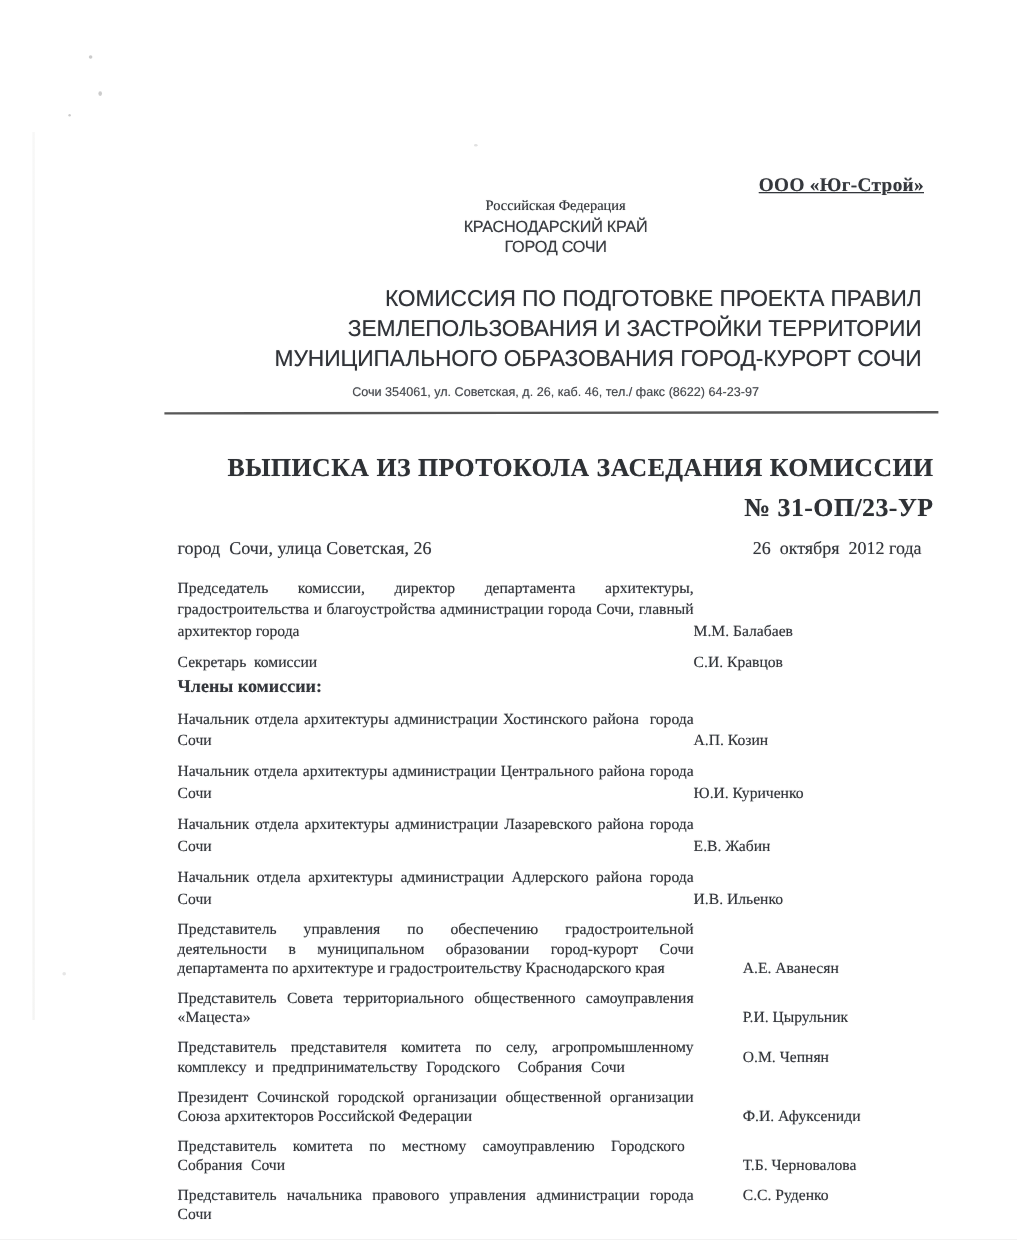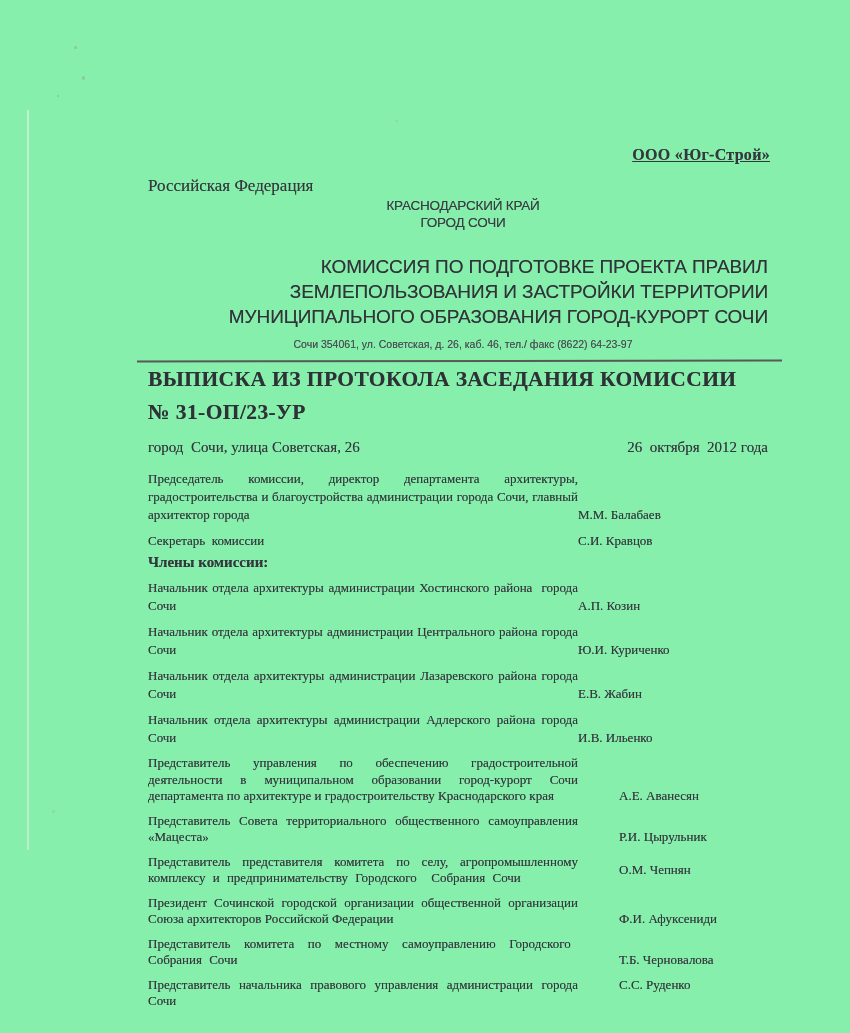--- a/index.html
+++ b/index.html
@@ -1,39 +1,39 @@
 <!DOCTYPE html>
 <html><head>
 <meta charset="utf-8">
 <style>
   html,body{margin:0;padding:0;background:#e8e8e8;}
   .page{
     position:relative;
     width:850px;height:1033px;
-    background:#86efac;
+    background:#ffffff;
     overflow:hidden;
     font-family:"Liberation Serif","DejaVu Serif",serif;
     color:#34373c;
   }
   .content{
     position:absolute;left:148px;top:0;width:630px;
   }
   .scan-text{ text-shadow:0 0 .6px rgba(52,55,60,.55); }
 
   
   .org{
     margin-top:146px;
     text-align:right;
     padding-right:8px;
     font-weight:bold;
     font-size:16px;
     text-decoration:underline;
     letter-spacing:.3px;
   }
-  .country{ margin-top:12px; text-align:left; font-size:17px; }
+  .country{ margin-top:0; text-align:center; font-size:12px; }
   .region,.city{
     text-align:center;
     font-family:"Liberation Sans","DejaVu Sans",sans-serif;
     font-size:13.5px;
     letter-spacing:-.2px;
     margin-top:2px;
     color:#3a3d42;
   }
   .commission{
     margin:24px auto 0;
@@ -56,21 +56,21 @@
   .divider{
     margin-top:10px;
     margin-left:-11px;
     width:645px;
     height:0;
     border-top:2px solid #585858;
     transform:rotate(-.08deg);
   }
 
   
-  .title-block{ margin-top:1px; text-align:left; }
+  .title-block{ margin-top:29px; text-align:right; }
   .title-line{
     font-weight:bold;
     font-size:21.5px;
     letter-spacing:.4px;
     line-height:33px;
     white-space:nowrap;
     color:#2e3135;
   }
 
   

